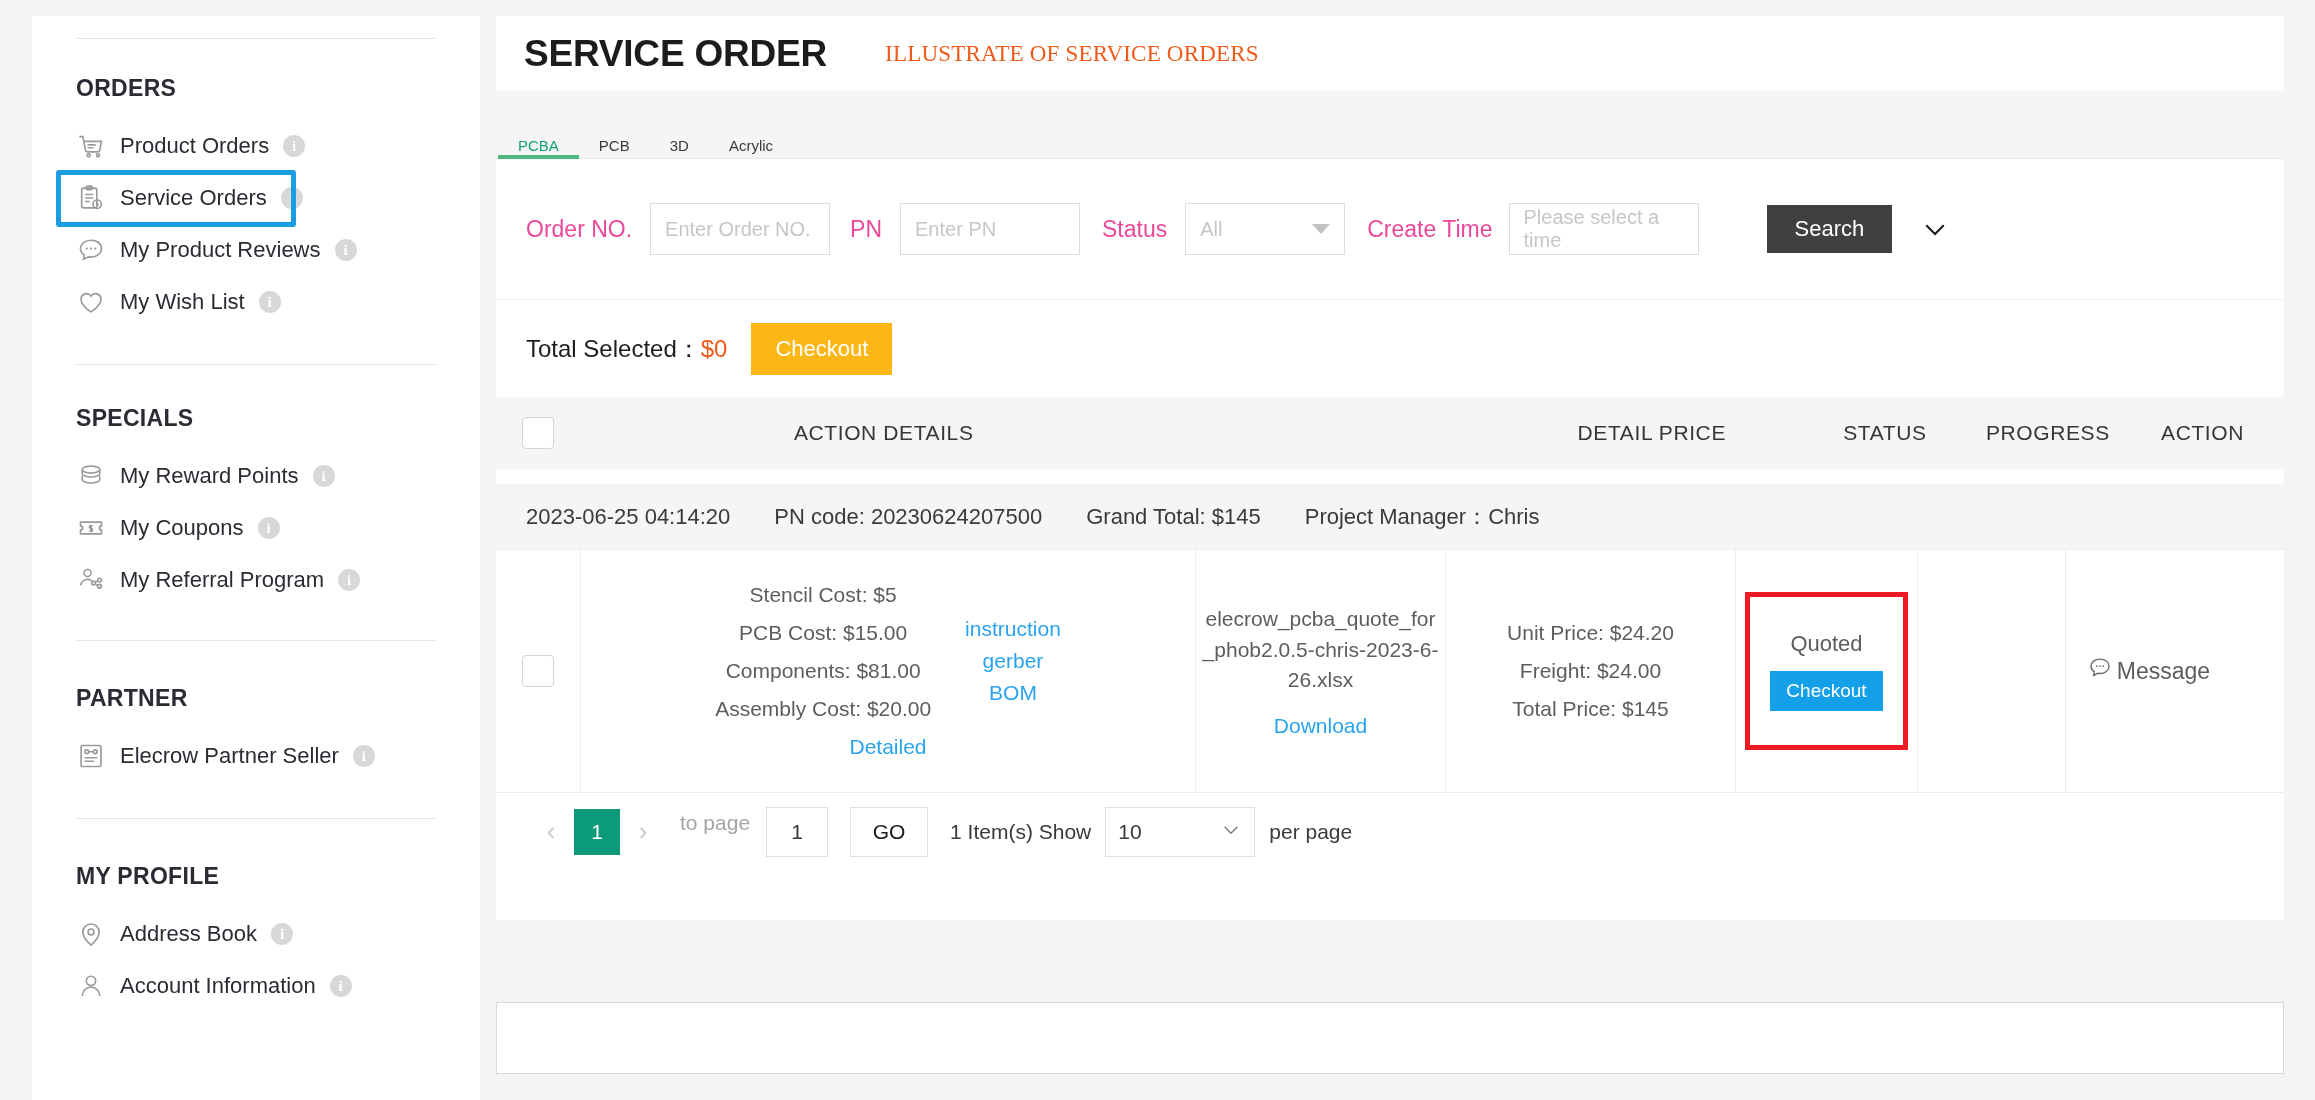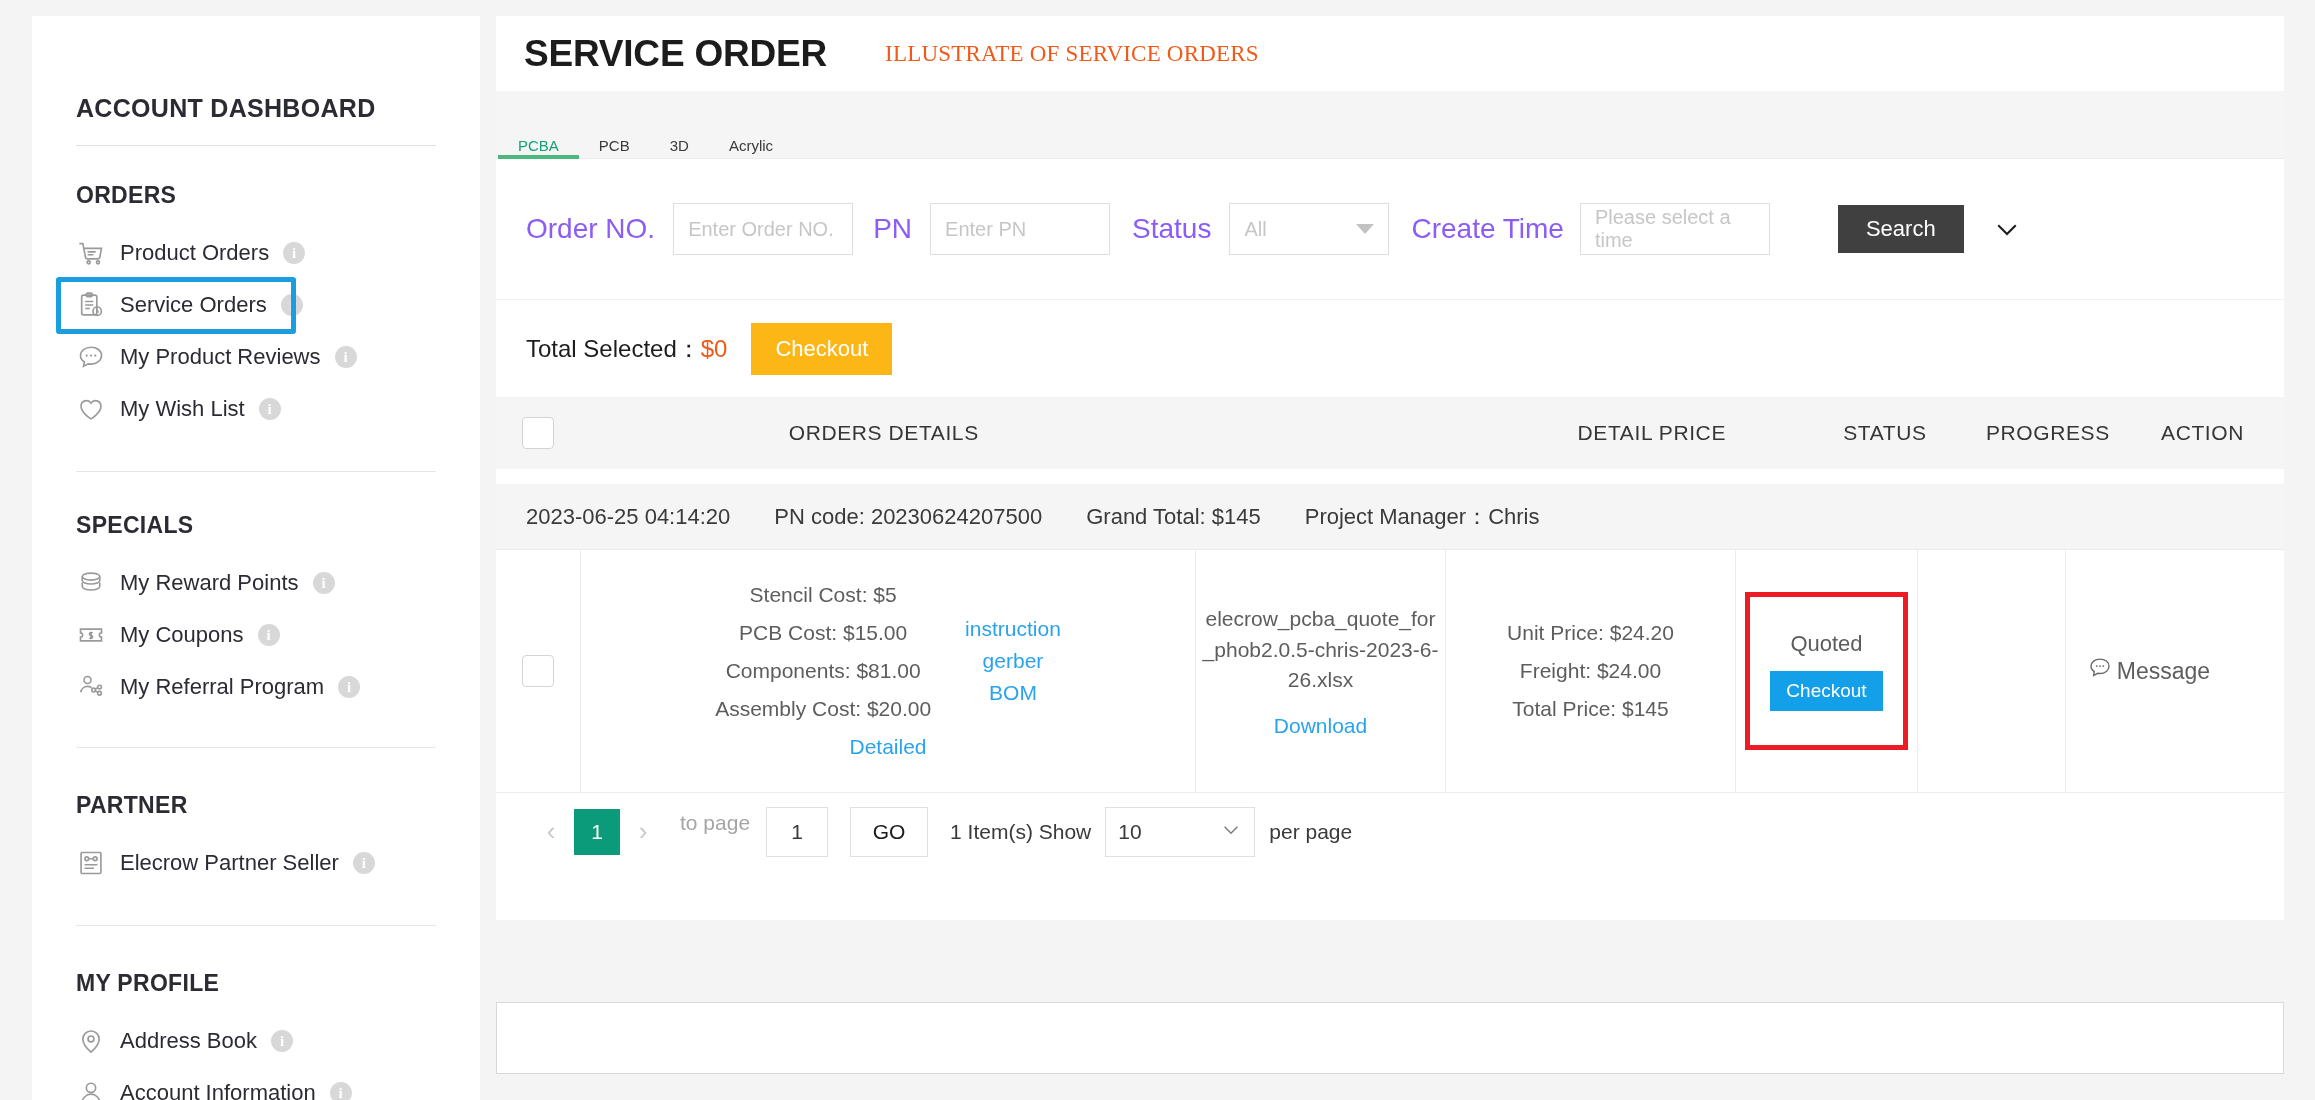--- a/index.html
+++ b/index.html
@@ -86,21 +86,21 @@
   .tab.active::after {
     content: ""; position: absolute; left: 0; right: 0; bottom: -1px;
     height: 4px; background: #4cb87e;
   }
 
   .filter-card {
     background: #fff; height: 140px;
     display: flex; align-items: center; padding: 0 30px; gap: 0;
   }
   .flabel {
-    font-size: 28px; color: #8b5cf6; white-space: nowrap;
+    font-size: 23px; color: #ec4899; white-space: nowrap;
   }
   .fld {
     height: 52px; border: 1px solid #dedede; background: #fff;
     display: flex; align-items: center; padding: 0 14px;
     font-size: 20px; color: #c3c3c3;
   }
   .fld.ph { color: #c6c6c6; }
   .sel {
     position: relative; padding-right: 40px;
   }
@@ -245,21 +245,20 @@
     width: 1788px; height: 72px;
     background: #fff; border: 1px solid #d9d9d9;
   }
 </style>
 </head>
 <body>
 
 <div class="page">
 
   <aside class="sidebar">
-    <div class="dash-title">ACCOUNT DASHBOARD</div>
     <div class="dash-rule"></div>
 
     <div class="grp" style="padding-top:36px;">
       <div class="sec-title">ORDERS</div>
       <div style="height:18px;"></div>
 
       <div class="nav-item">
         <span class="nav-ico">
           <svg width="28" height="28" viewBox="0 0 24 24" fill="none" stroke="#9a9a9a" stroke-width="1.4">
             <path d="M2 4h3l2.2 11.2A2 2 0 0 0 9.2 17h8.4a2 2 0 0 0 2-1.6L21 8H6"></path>
@@ -449,21 +448,21 @@
       <span class="sel-text"><span>Total Selected：</span><span class="sel-amount">$0</span></span>
       <button class="checkout-yellow">Checkout</button>
     </section>
 
     <section class="tbl">
 
       <div class="thead">
         <div class="c-chk">
           <span class="box-chk"></span>
         </div>
-        <div class="c-det">ORDERS DETAILS</div>
+        <div class="c-det">ACTION DETAILS</div>
         <div class="c-qty"></div>
         <div class="c-file"></div>
         <div class="c-price">DETAIL PRICE</div>
         <div class="c-stat">STATUS</div>
         <div class="c-prog">PROGRESS</div>
         <div class="c-act">ACTION</div>
       </div>
 
       <div style="height:14px;background:#fff;"></div>
 

